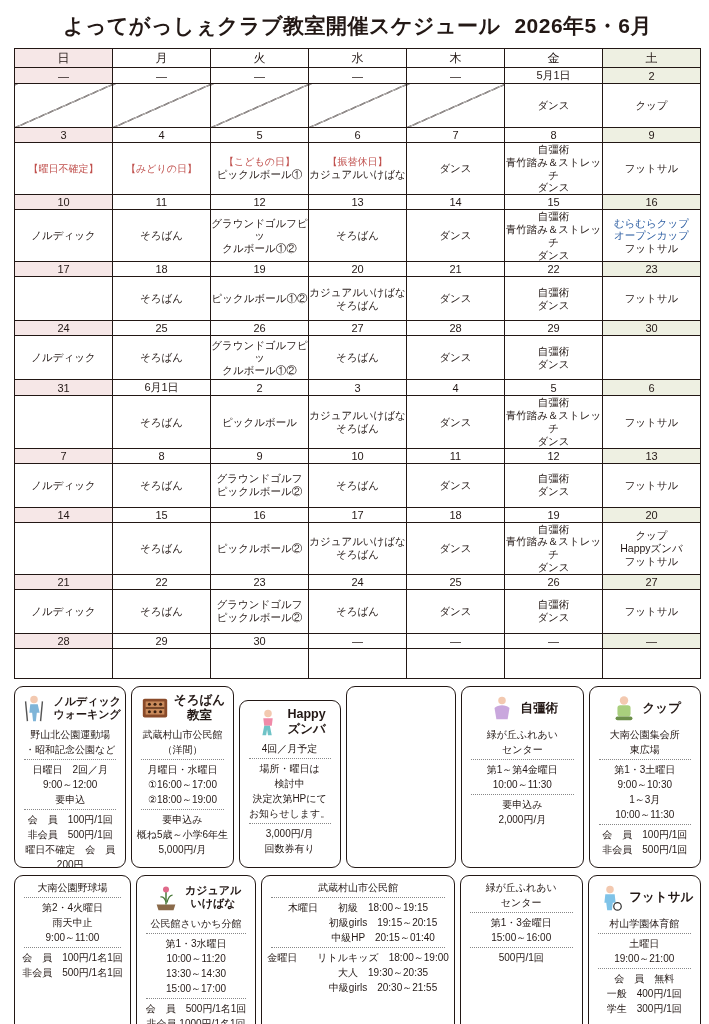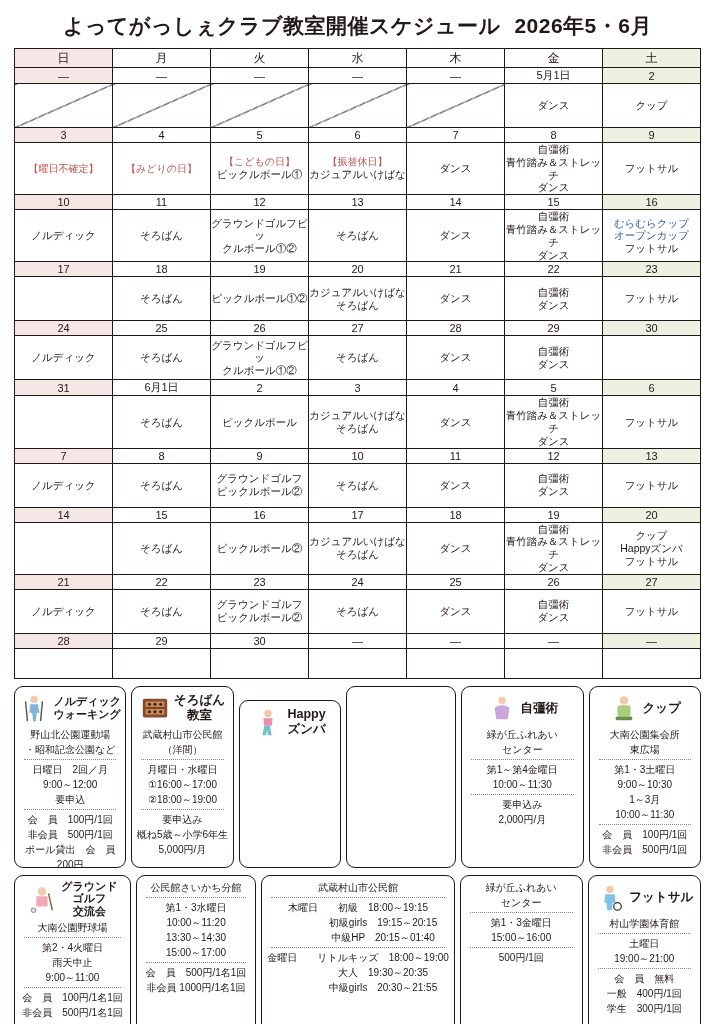--- a/index.html
+++ b/index.html
@@ -431,21 +431,21 @@
         <div class="card-body">
           <div>野山北公園運動場</div>
           <div>・昭和記念公園など</div>
           <div class="hr"></div>
           <div>日曜日　2回／月</div>
           <div>9:00～12:00</div>
           <div>要申込</div>
           <div class="hr"></div>
           <div>会　員　100円/1回</div>
           <div>非会員　500円/1回</div>
-          <div>ポール貸出　会　員　200円</div>
+          <div>曜日不確定　会　員　200円</div>
           <div>　　　　　　非会員　300円</div>
         </div>
       </div>
       <div class="card c2">
         <div class="card-head">
           <span class="ico"><svg xmlns="http://www.w3.org/2000/svg" viewBox="0 0 32 32" width="30" height="30">
               <rect x="3" y="6" width="26" height="20" rx="2" fill="#8a4b2a"></rect>
               <rect x="6" y="9" width="20" height="14" fill="#c98a5b"></rect>
               <line x1="6" y1="16" x2="26" y2="16" stroke="#5b3118" stroke-width="1.5"></line>
               <circle cx="10" cy="12" r="1.6" fill="#3a2010"></circle>
@@ -472,20 +472,31 @@
       </div>
       <div class="card c3">
         <div class="card-head">
           <span class="ico"><svg xmlns="http://www.w3.org/2000/svg" viewBox="0 0 32 32" width="30" height="30">
               <circle cx="16" cy="7" r="4" fill="#f3c9b0"></circle>
               <path d="M11 12h10l-1 8h-8z" fill="#f08aa8"></path>
               <path d="M12 20l-2 10h4l1-6 1 6h4l-2-10z" fill="#6fc3c7"></path>
             </svg></span>
           <div class="card-title">Happy<br>ズンバ</div>
         </div>
+        <div class="card-body">
+          <div>4回／月予定</div>
+          <div class="hr"></div>
+          <div>場所・曜日は</div>
+          <div>検討中</div>
+          <div>決定次第HPにて</div>
+          <div>お知らせします。</div>
+          <div class="hr"></div>
+          <div>3,000円/月</div>
+          <div>回数券有り</div>
+        </div>
       </div>
       <div class="card c4">
       </div>
       <div class="card c5">
         <div class="card-head">
           <span class="ico"><svg xmlns="http://www.w3.org/2000/svg" viewBox="0 0 32 32" width="30" height="30">
               <circle cx="16" cy="8" r="4" fill="#f3c9b0"></circle>
               <path d="M8 16c4-4 12-4 16 0l-2 12h-12z" fill="#c9a7dd"></path>
             </svg></span>
           <div class="card-title">自彊術</div>
@@ -519,41 +530,42 @@
           <div>1～3月</div>
           <div>10:00～11:30</div>
           <div class="hr"></div>
           <div>会　員　100円/1回</div>
           <div>非会員　500円/1回</div>
         </div>
       </div>
     </div>
   <div class="cards row2" id="cards-row2">
       <div class="card d1">
-        <div class="card-head">
-          <span class="ico"><svg xmlns="http://www.w3.org/2000/svg" viewBox="0 0 32 32" width="30" height="30">
-              <circle cx="16" cy="8" r="4.5" fill="#f3c9b0"></circle>
-              <path d="M10 13h12v11H10z" fill="#f0a8b8"></path>
-              <line x1="23" y1="10" x2="27" y2="28" stroke="#8a6a3a" stroke-width="1.6"></line>
-              <circle cx="7" cy="28" r="2.5" fill="#ddd" stroke="#888"></circle>
-            </svg></span>
-          <div class="card-title sm">グラウンド<br>ゴルフ<br>交流会</div>
-        </div>
         <div class="card-body">
           <div>大南公園野球場</div>
           <div class="hr"></div>
           <div>第2・4火曜日</div>
           <div>雨天中止</div>
           <div>9:00～11:00</div>
           <div class="hr"></div>
           <div>会　員　100円/1名1回</div>
           <div>非会員　500円/1名1回</div>
         </div>
       </div>
       <div class="card d2">
+        <div class="card-head">
+          <span class="ico"><svg xmlns="http://www.w3.org/2000/svg" viewBox="0 0 32 32" width="30" height="30">
+              <path d="M6 24h20l-2 6H8z" fill="#8a6a4a"></path>
+              <path d="M16 24V10" stroke="#4a7a3a" stroke-width="1.6"></path>
+              <circle cx="16" cy="8" r="3.2" fill="#e06a8a"></circle>
+              <path d="M10 16c3-1 5 2 6 5" stroke="#4a7a3a" stroke-width="1.4" fill="none"></path>
+              <path d="M23 14c-3 0-5 4-6 8" stroke="#4a7a3a" stroke-width="1.4" fill="none"></path>
+            </svg></span>
+          <div class="card-title sm">カジュアル<br>いけばな</div>
+        </div>
         <div class="card-body">
           <div>公民館さいかち分館</div>
           <div class="hr"></div>
           <div>第1・3水曜日</div>
           <div>10:00～11:20</div>
           <div>13:30～14:30</div>
           <div>15:00～17:00</div>
           <div class="hr"></div>
           <div>会　員　500円/1名1回</div>
           <div>非会員 1000円/1名1回</div>

